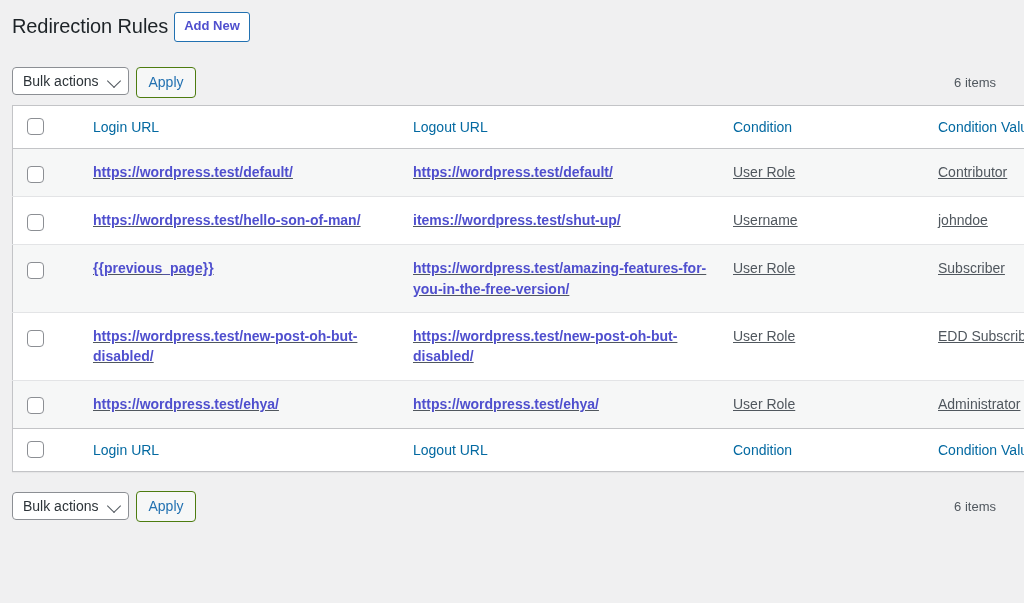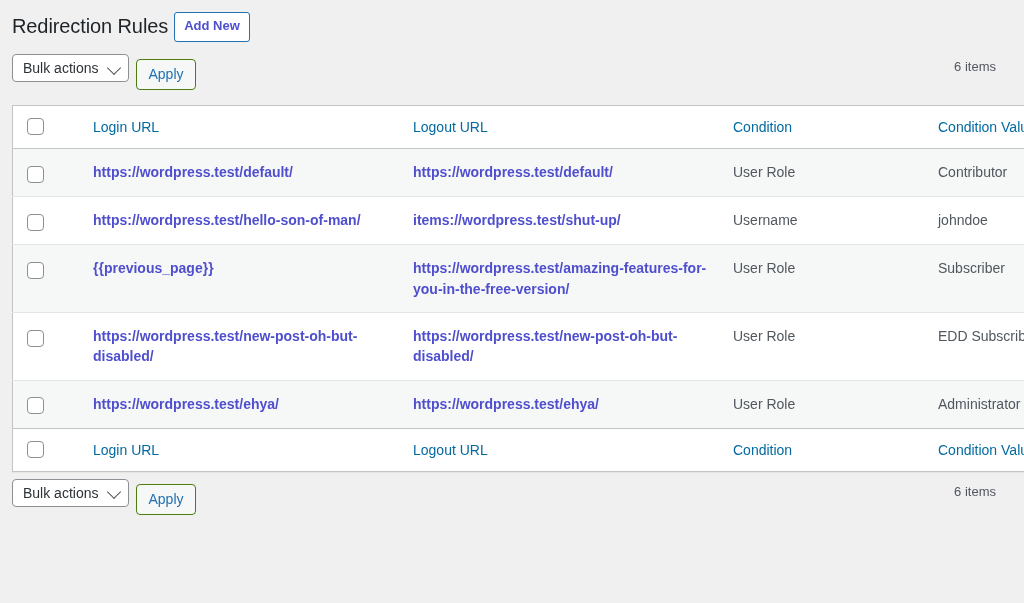--- a/index.html
+++ b/index.html
@@ -44,21 +44,21 @@
     padding: 3px 9px 4px 9px;
     line-height: 1.6;
     cursor: pointer;
     position: relative;
     top: 1px;
   }
 
   
   .tablenav {
     display: flex;
-    align-items: flex-start;
+    align-items: center;
     height: 46px;
     padding: 0 12px 0 12px;
     box-sizing: border-box;
   }
   .tablenav.top { margin-top: 13px; }
   .tablenav.bottom { margin-top: 12px; }
 
   .bulk-select {
     appearance: none;
     -webkit-appearance: none;
@@ -140,20 +140,21 @@
   .col-logout{ width: 300px; }
   .col-cond  { width: 185px; }
   .col-cval  { width: 169px; }
 
   .wp-list-table tbody td {
     font-size: 14px;
     padding: 13px 10px 13px 10px;
     vertical-align: top;
     color: #50575e;
     line-height: 1.45;
+    text-decoration: underline;
   }
   .wp-list-table tbody tr { border-top: 1px solid #e3e4e6; }
   .wp-list-table tbody tr:first-child { border-top: none; }
   .wp-list-table tbody tr.alt { background: #f6f7f7; }
   .row-link {
     color: #4f4fce;
     font-weight: bold;
     text-decoration: none;
     word-break: break-word;
   }

